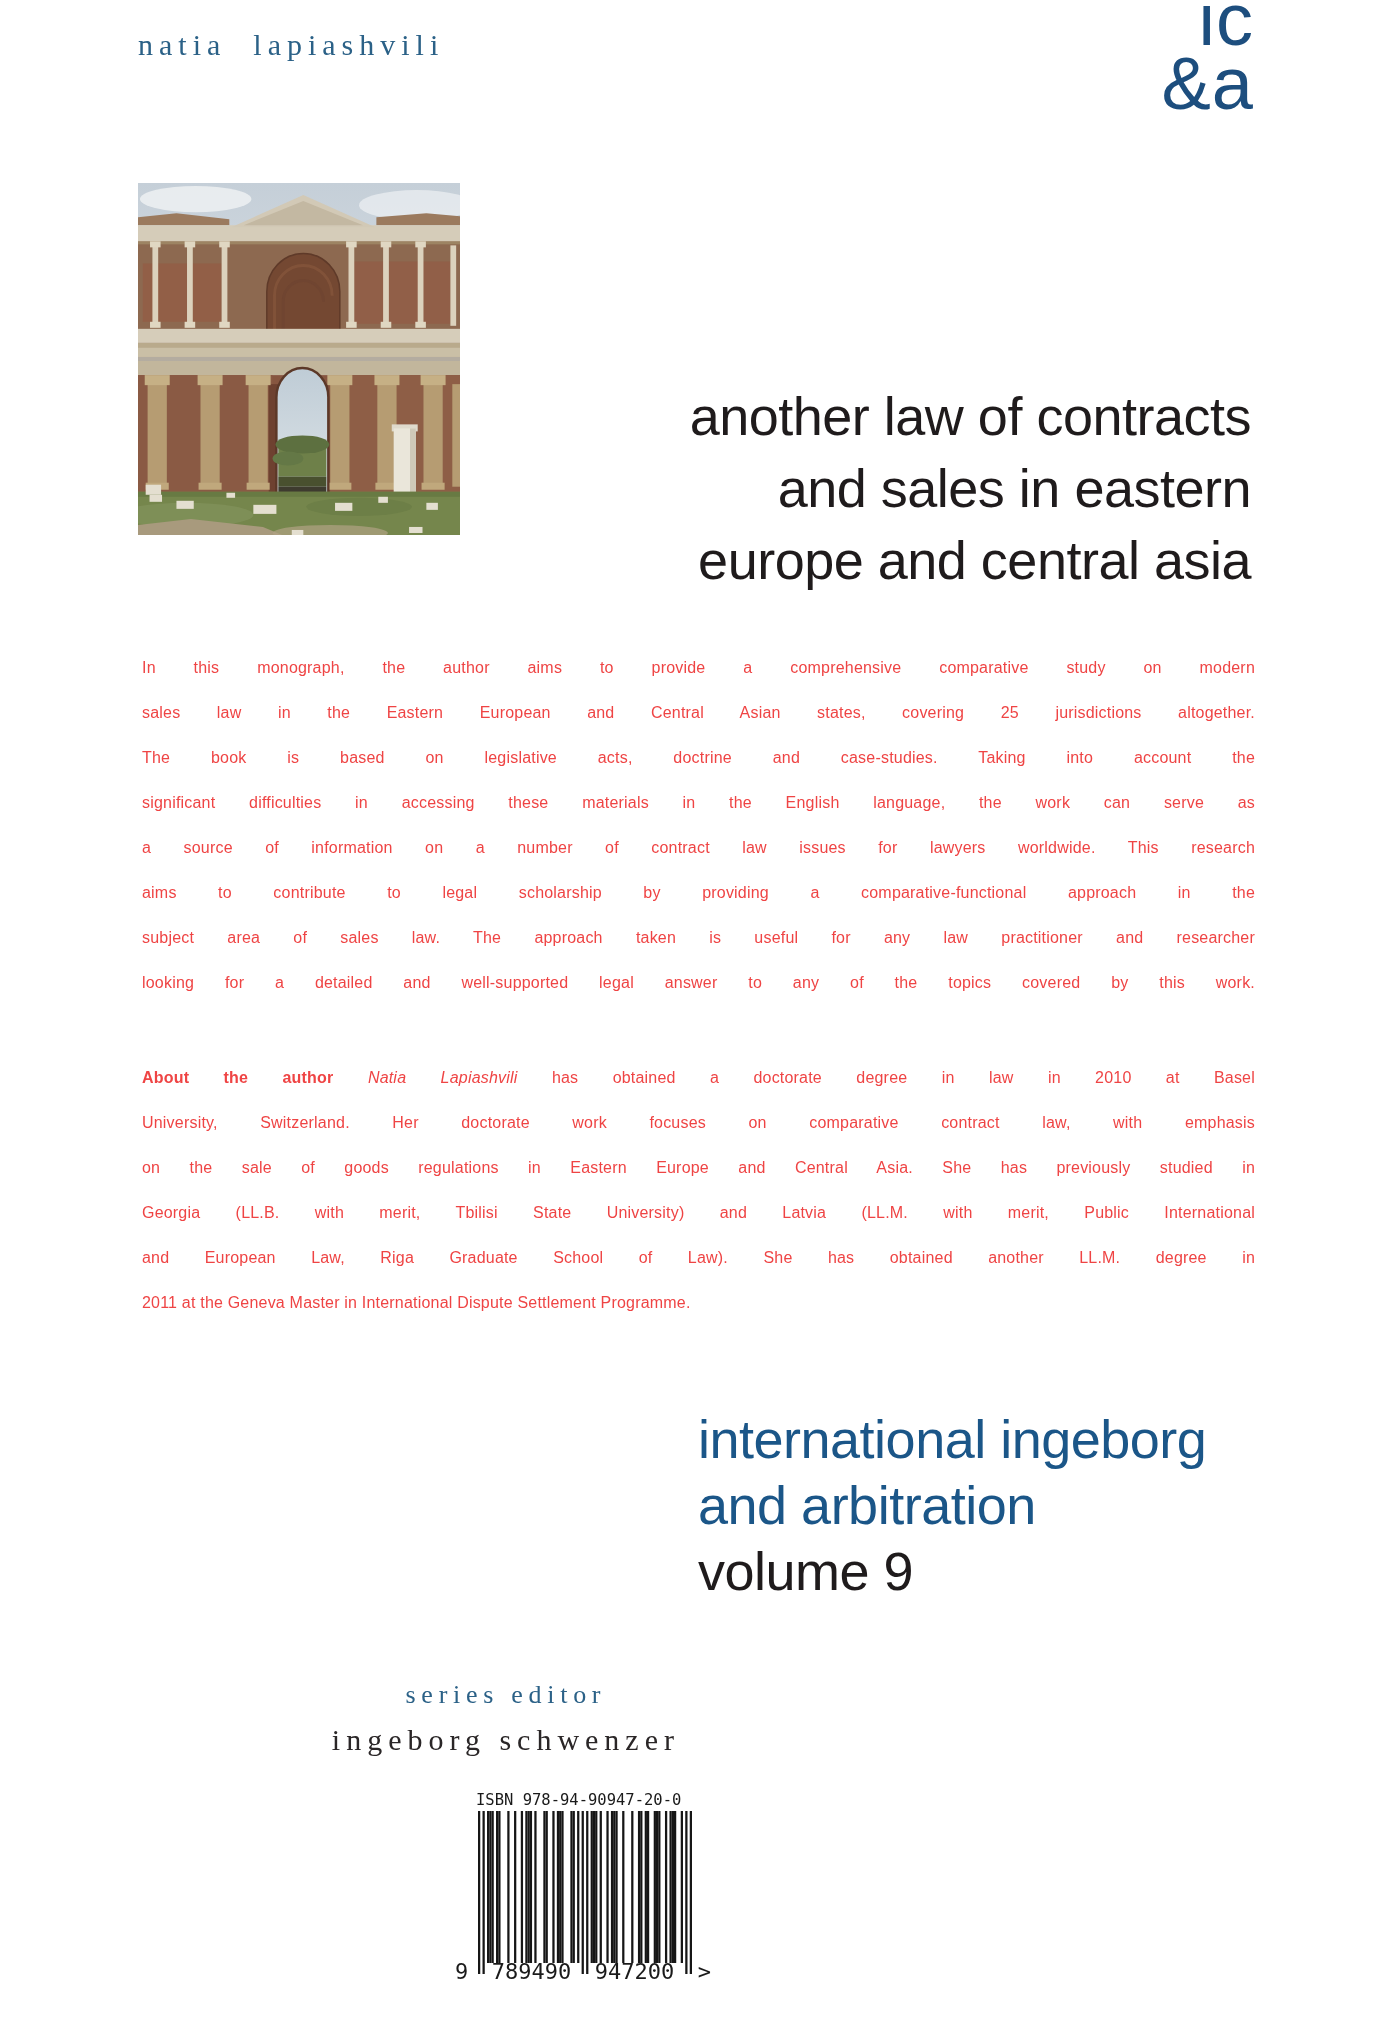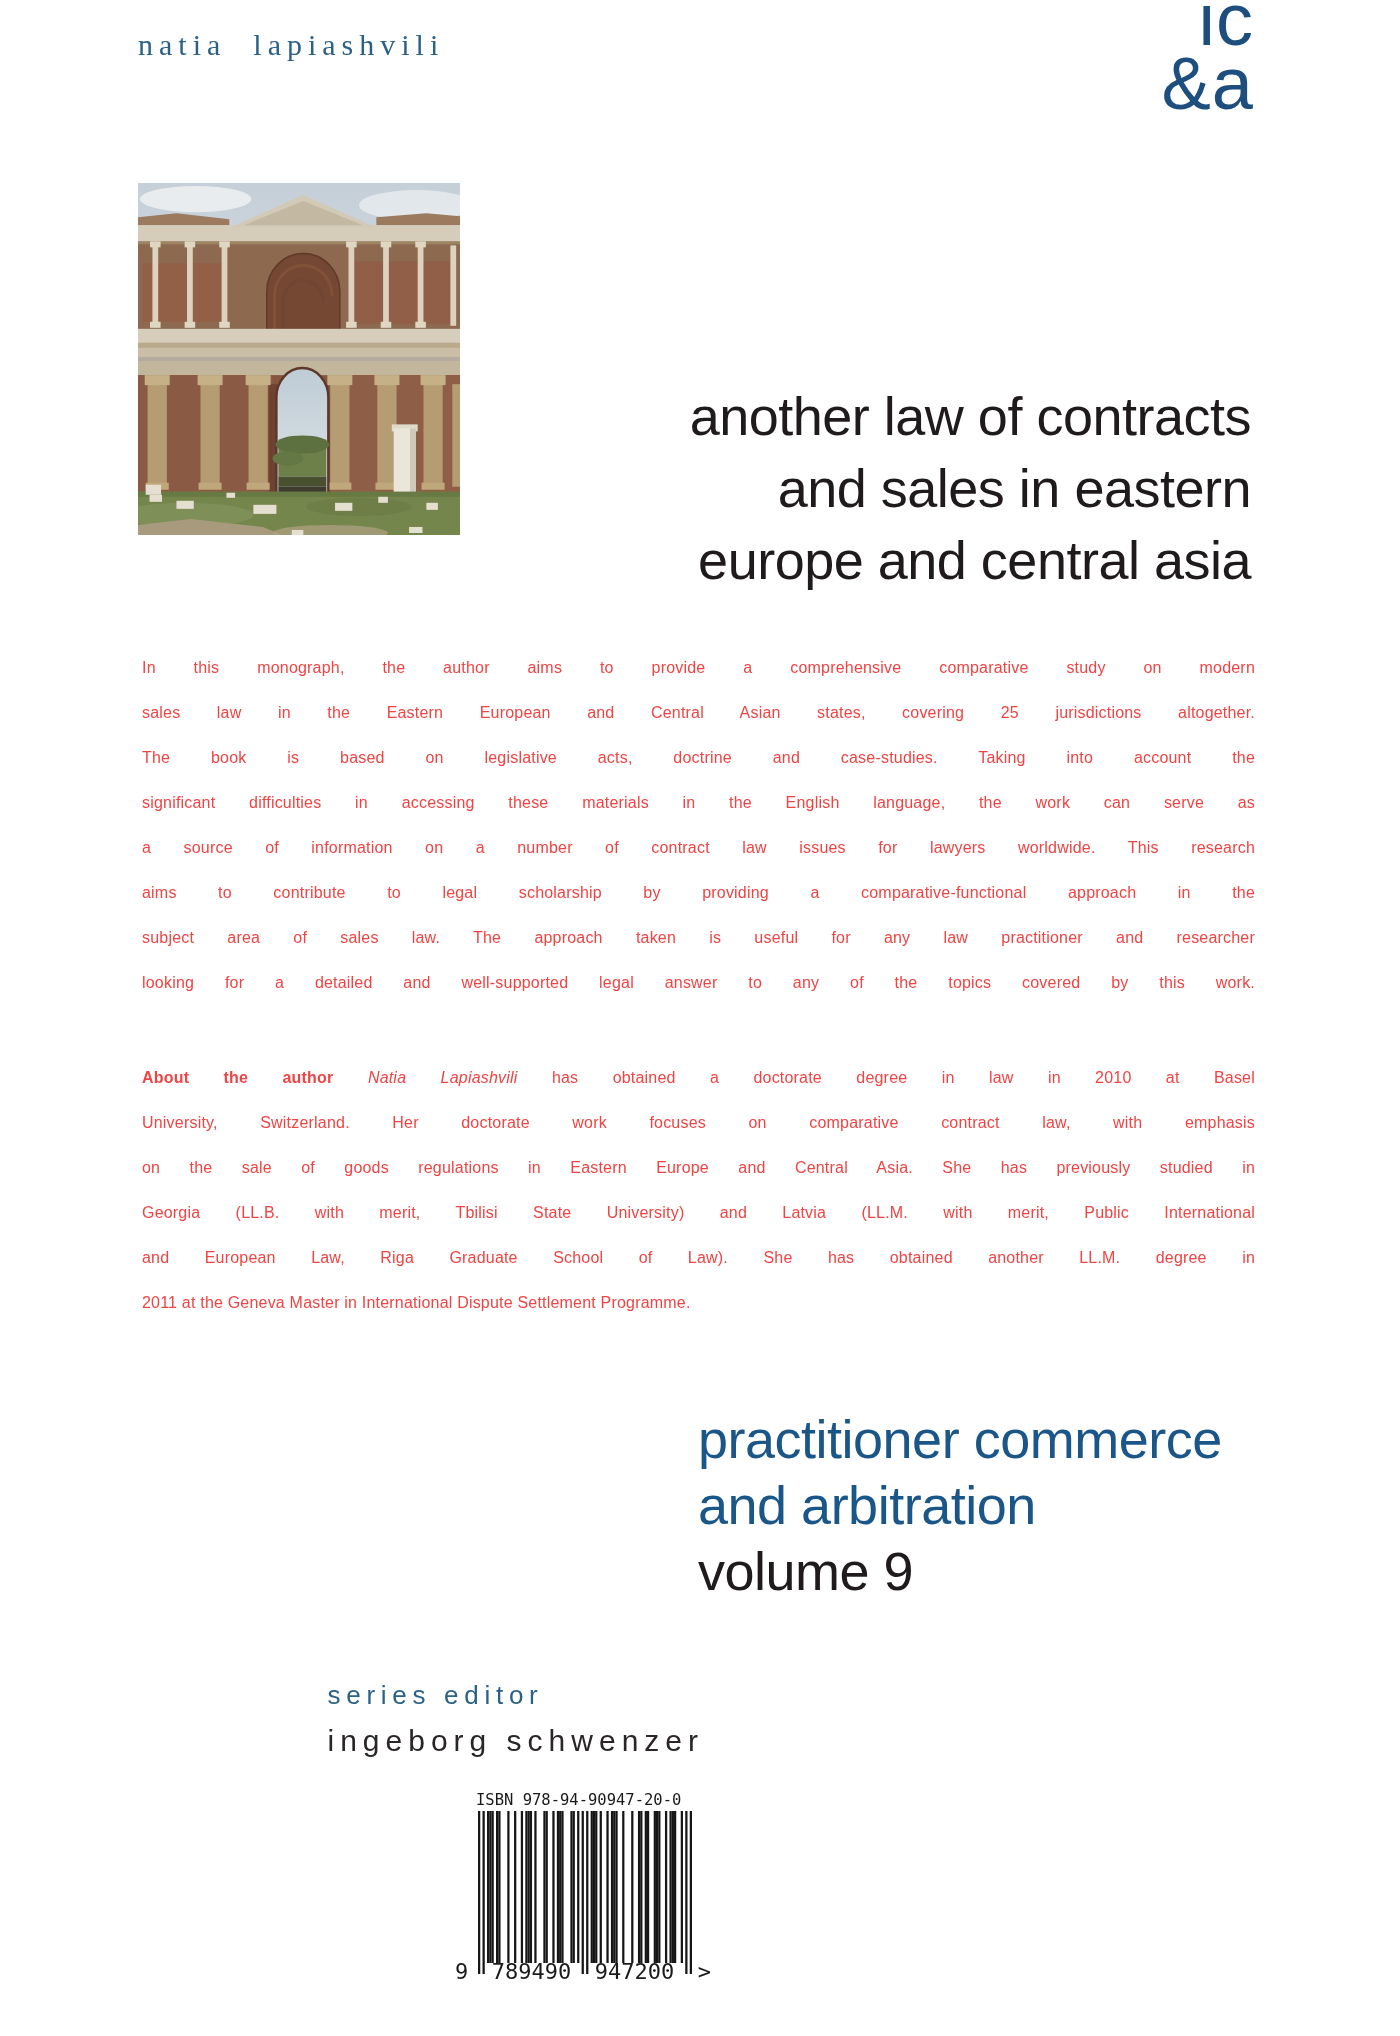--- a/index.html
+++ b/index.html
@@ -42,21 +42,21 @@
   .about i{font-style:italic;}
 
   
   .series-block{
     left:698px;top:1406px;font-size:54px;line-height:66px;letter-spacing:-0.5px;
   }
   .series-line{color:#1b5688;}
   .volume{color:#1f1b1c;}
 
   
-  .editor-block{right:696px;top:1680px;text-align:left;font-family:Liberation Sans, sans-serif;}
+  .editor-block{right:720px;top:1680px;text-align:center;font-family:Liberation Serif, serif;}
   .editor-label{font-size:26px;letter-spacing:0.22em;color:#2b6187;white-space:nowrap;}
   .editor-name{font-size:30px;letter-spacing:0.20em;color:#2a2627;margin-top:13px;white-space:nowrap;}
 
   
   .barcode-block{left:455px;top:1791px;width:256px;}
   .isbn-label{
     margin-left:21px;width:218px;text-align:left;
     font-family:"DejaVu Sans Mono",monospace;font-size:15.5px;letter-spacing:0;
     color:#1a1a1a;white-space:nowrap;
   }
@@ -231,21 +231,21 @@
         <div class="jline">University, Switzerland. Her doctorate work focuses on comparative contract law, with emphasis</div>
         <div class="jline">on the sale of goods regulations in Eastern Europe and Central Asia. She has previously studied in</div>
         <div class="jline">Georgia (LL.B. with merit, Tbilisi State University) and Latvia (LL.M. with merit, Public International</div>
         <div class="jline">and European Law, Riga Graduate School of Law). She has obtained another LL.M. degree in</div>
         <div class="pline">2011 at the Geneva Master in International Dispute Settlement Programme.</div>
       </div>
   </div>
 
   <div class="abs series-block">
     <div>
-        <div class="series-line">practitioner commerce</div>
+        <div class="series-line">international ingeborg</div>
         <div class="series-line">and arbitration</div>
       </div>
     <div class="volume">volume 9</div>
   </div>
 
   <div class="abs editor-block">
     <div class="editor-label">series editor</div>
     <div class="editor-name">ingeborg schwenzer</div>
   </div>
 

